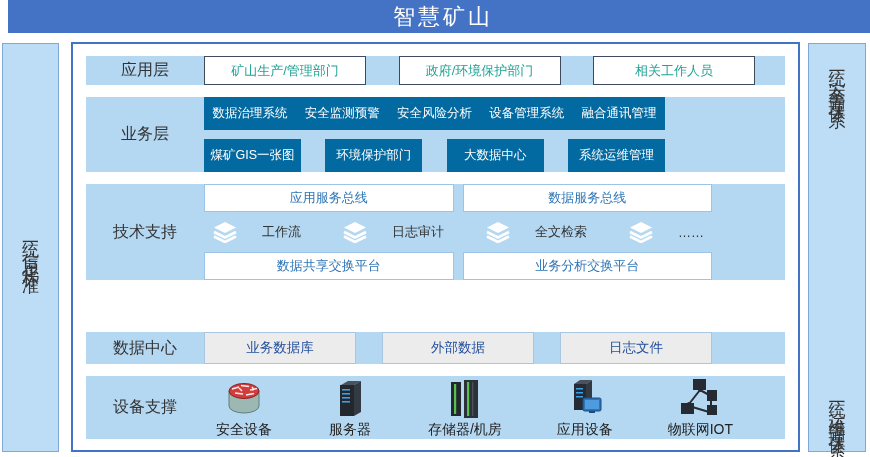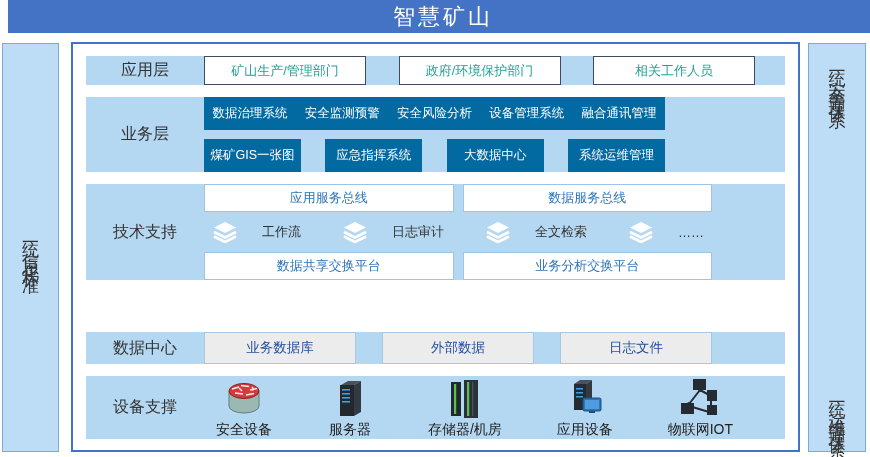--- a/index.html
+++ b/index.html
@@ -97,21 +97,21 @@
       <div class="band-content">
         <div class="biz-row">
           <div class="biz-btn">数据治理系统</div>
           <div class="biz-btn">安全监测预警</div>
           <div class="biz-btn">安全风险分析</div>
           <div class="biz-btn">设备管理系统</div>
           <div class="biz-btn">融合通讯管理</div>
         </div>
         <div class="biz-row">
           <div class="biz-btn">煤矿GIS一张图</div>
-          <div class="biz-btn">应急指挥系统</div>
+          <div class="biz-btn">环境保护部门</div>
           <div class="biz-btn">大数据中心</div>
           <div class="biz-btn">系统运维管理</div>
         </div>
       </div>
     </div>
 
     <div class="band tech">
       <div class="band-label">技术支持</div>
       <div class="band-content">
         <div class="bus-row">

